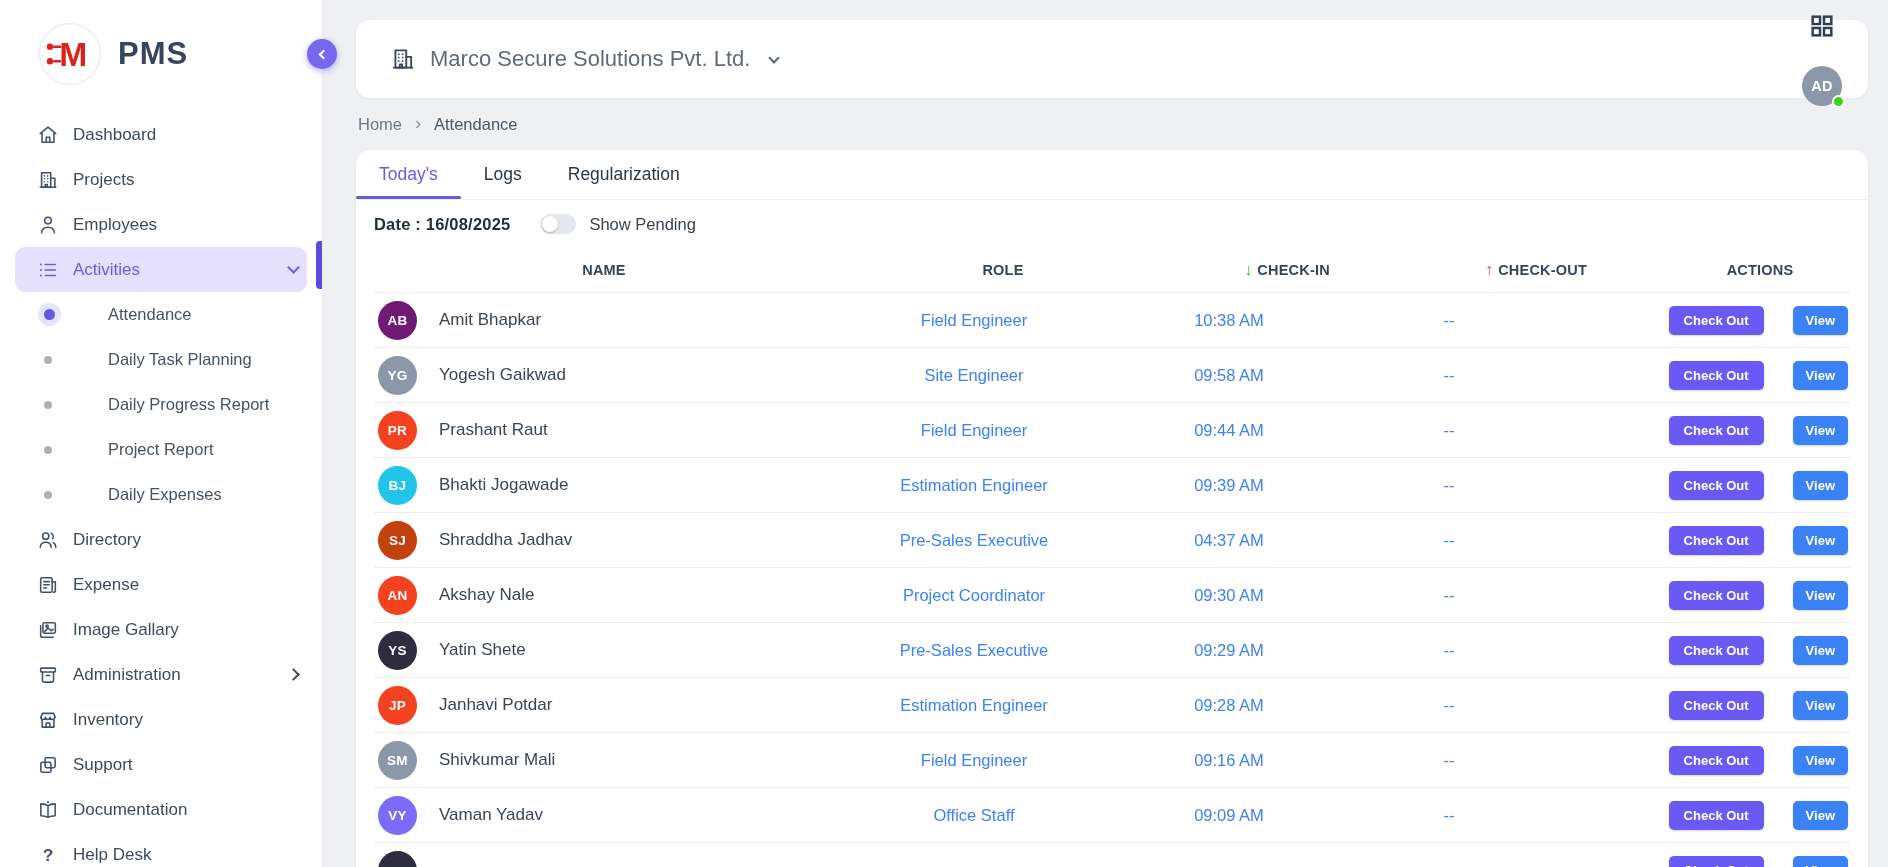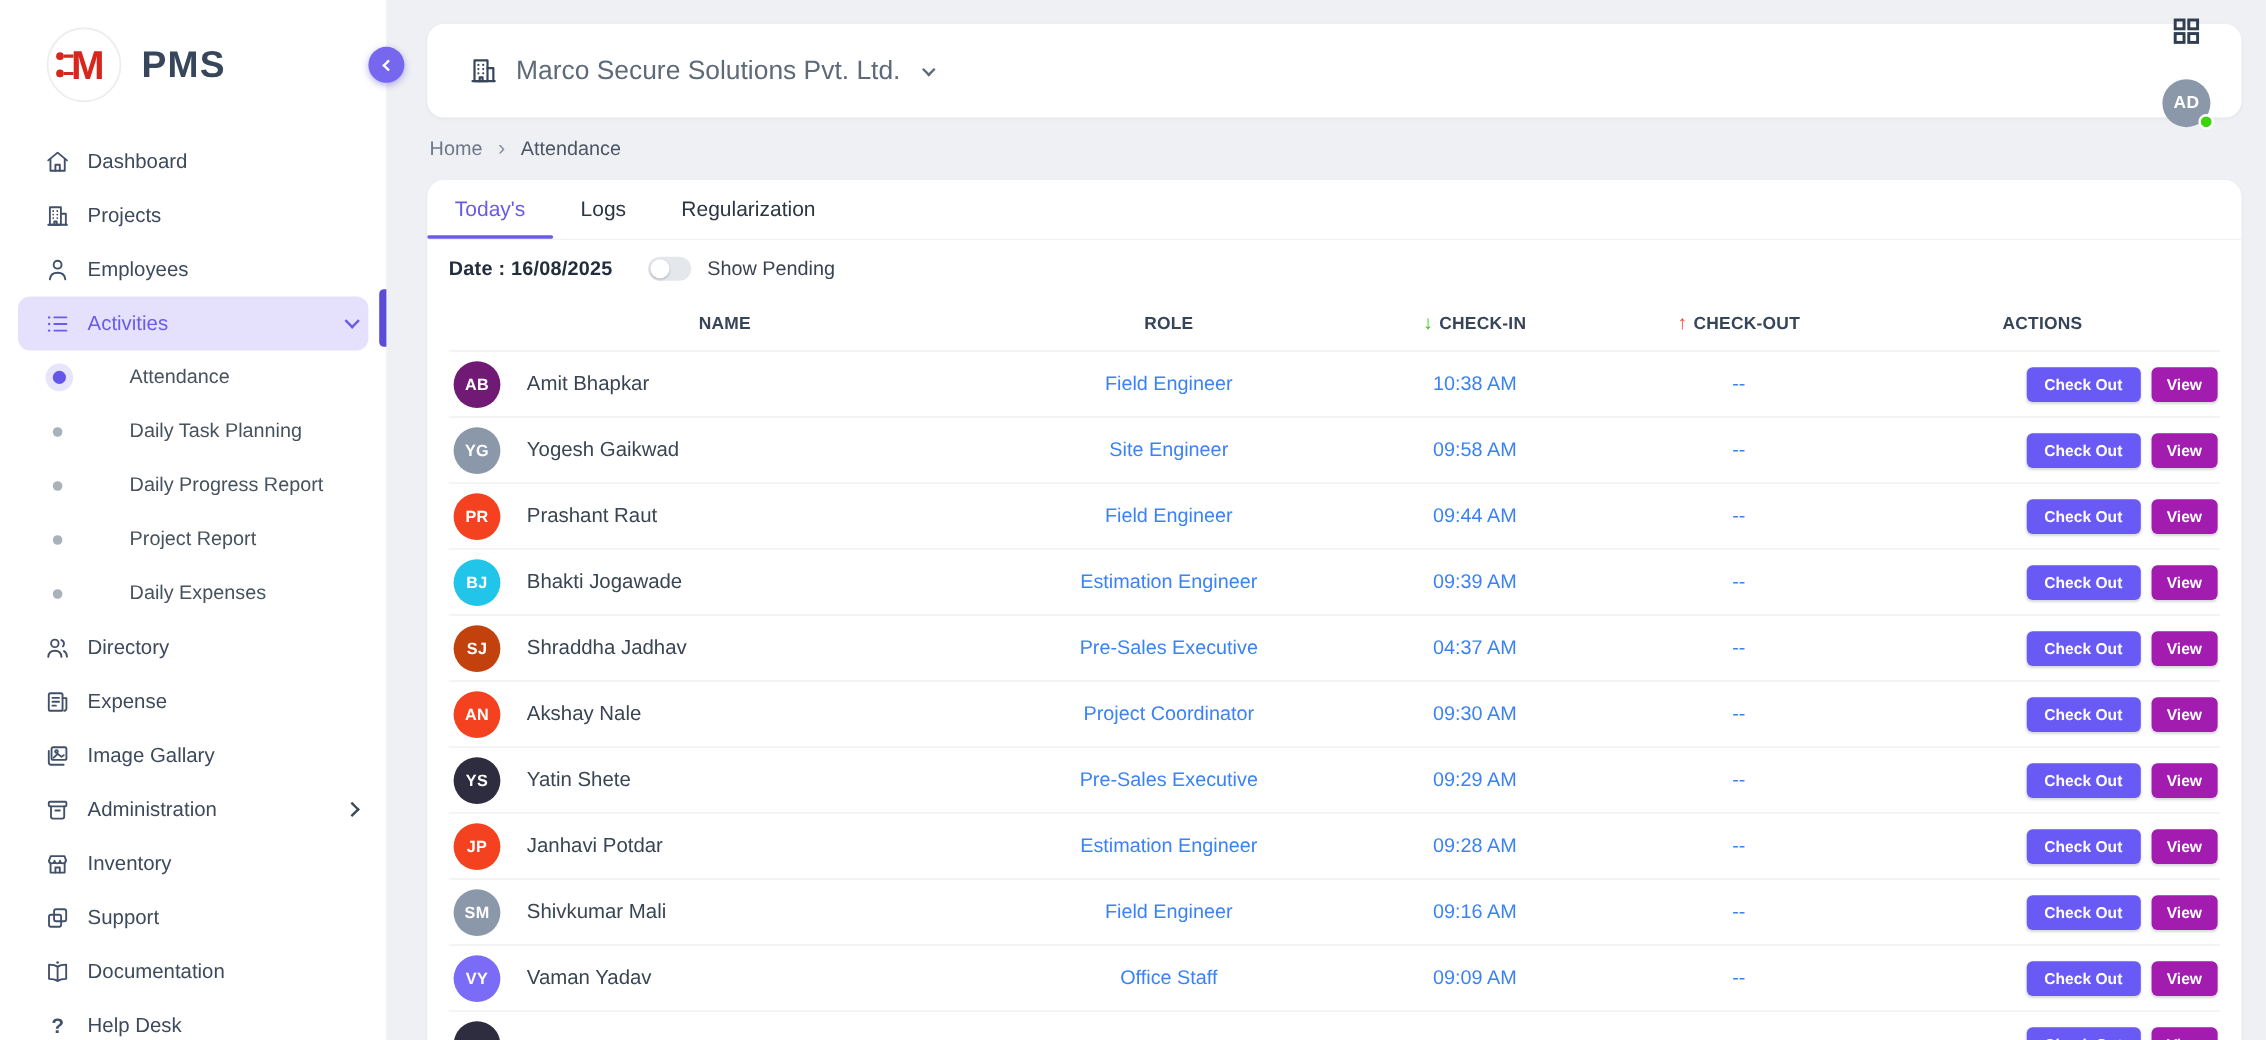--- a/index.html
+++ b/index.html
@@ -82,36 +82,36 @@
   .switch { margin-left:30px; width:36px; height:20px; border-radius:10px; background:#e4e7ec;
     position:relative; cursor:pointer; flex:none; }
   .switch .knob { position:absolute; left:2px; top:2px; width:16px; height:16px;
     border-radius:50%; background:#fff; box-shadow:0 1px 2px rgba(0,0,0,.25); }
   .toggle-label { margin-left:13px; font-size:16.5px; color:#39424f; }
 
   .table { padding:0 18px; }
   .thead, .trow { display:grid; grid-template-columns:460px 280px 230px 210px 1fr;
     align-items:center; }
   .thead { height:44px; font-size:14.5px; font-weight:700; color:#36455a;
-    letter-spacing:.2px; }
+    letter-spacing:.2px;gap:29px; }
   .th { text-align:center; display:flex; align-items:center; justify-content:center; gap:5px; }
   .arrow-down { color:#2ecc0e; font-size:16px; font-weight:700; }
   .arrow-up { color:#f0432f; font-size:16px; font-weight:700; }
   .trow { height:55px; border-top:1px solid #ebedf0; }
   .cell-name { display:flex; align-items:center; gap:22px; padding-left:4px; }
   .avatar { width:39px; height:39px; border-radius:50%; color:#fff; font-size:13.5px;
     font-weight:700; display:flex; align-items:center; justify-content:center;
     letter-spacing:.3px; flex:none; }
   .pname { font-size:17px; color:#3a4553; font-weight:500; }
   .cell-mid { text-align:center; font-size:16.5px; color:#3b82f6; }
   .cell-actions { display:flex; justify-content:flex-end; gap:9px; padding-right:2px; }
   .btn { border:none; border-radius:5px; color:#fff; font-size:13px; font-weight:700;
     font-family:inherit; cursor:pointer; box-shadow:0 1px 2px rgba(30,40,60,.18); }
   .btn-primary { background:#6a5af5; padding:7px 15px; }
-  .btn-gray { background:#a21caf; padding:7px 13px; }
+  .btn-gray { background:#3b82f6; padding:7px 13px;margin-left:20px; }
 </style>
 </head>
 <body>
 
 <div class="app">
 
   <aside class="sidebar">
     <div class="logo-row">
       <span class="logo-circle">
         <svg viewBox="0 0 40 40">

